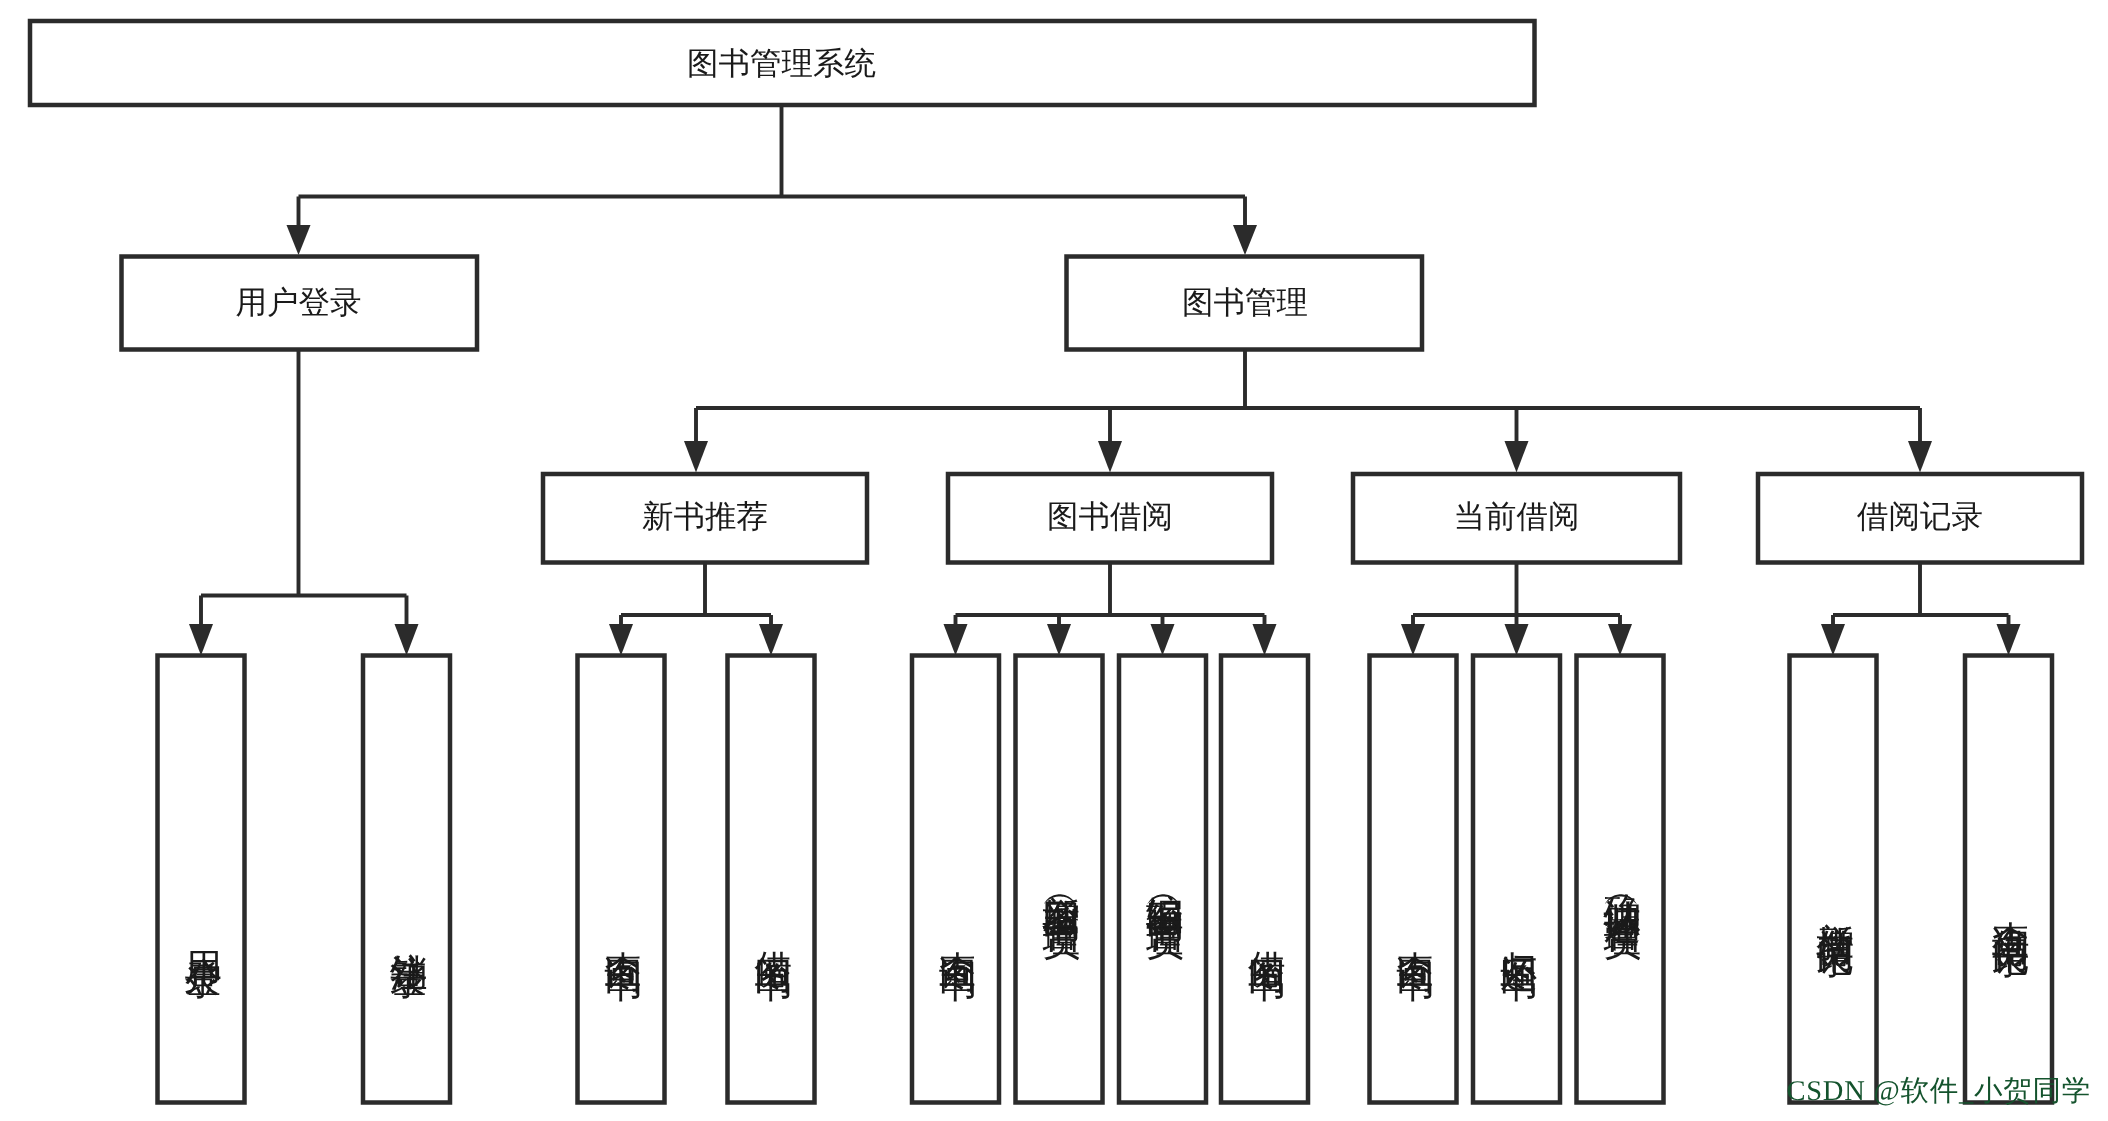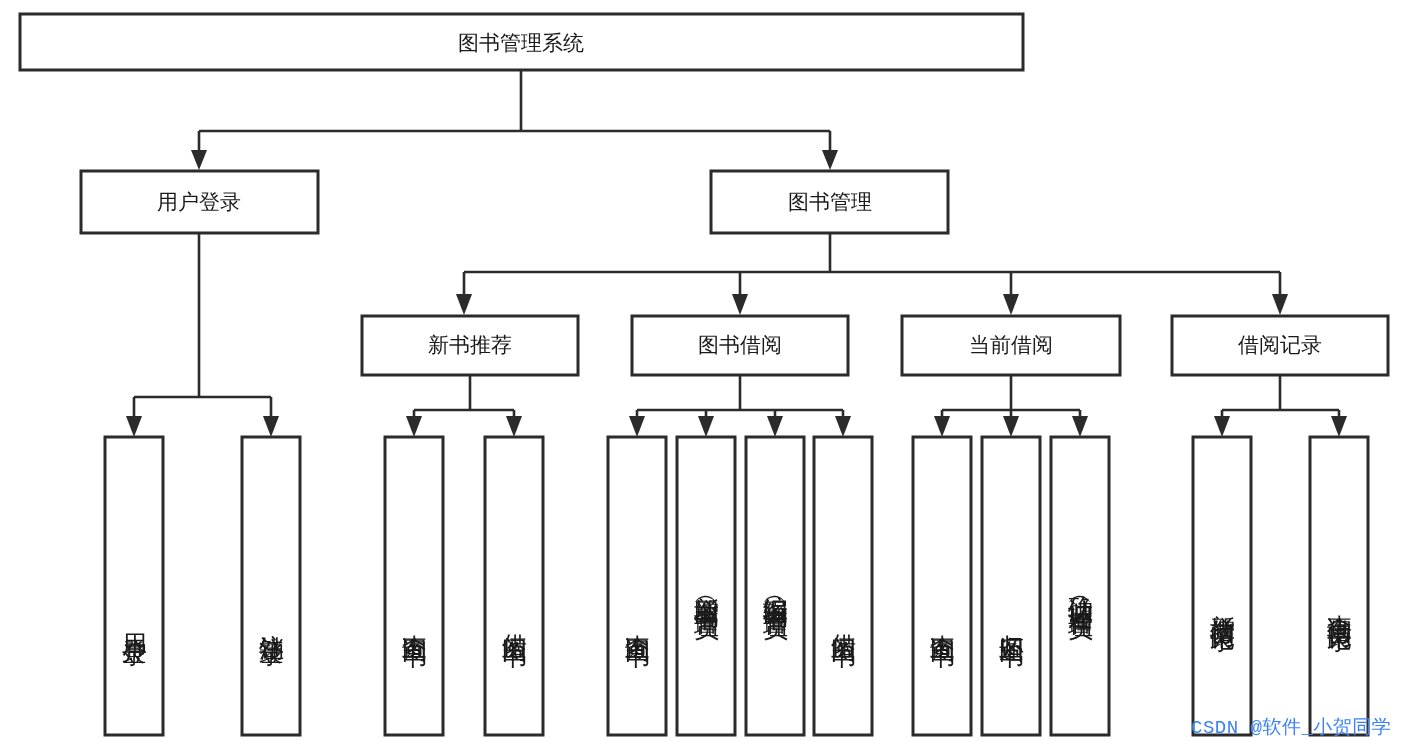--- a/index.html
+++ b/index.html
@@ -63,23 +63,23 @@
     font-family: "Liberation Sans", "DejaVu Sans", sans-serif;
     font-size: 25px;
     line-height: 1.12;
     letter-spacing: 3px;
     color: #1a1a1a;
     white-space: nowrap;
     text-align: left;
   }
   .watermark {
     position: absolute;
-    font-family: Liberation Mono, monospace;
+    font-family: Liberation Serif, serif;
     font-size: 19px;
-    color: #3b82f6;
+    color: #14532d;
     white-space: nowrap;
     letter-spacing: 0.5px;
   }
 </style>
 </head>
 <body>
 
 <div id="diagram-root">
 
   <svg class="flow" viewBox="0 0 1405 747">

